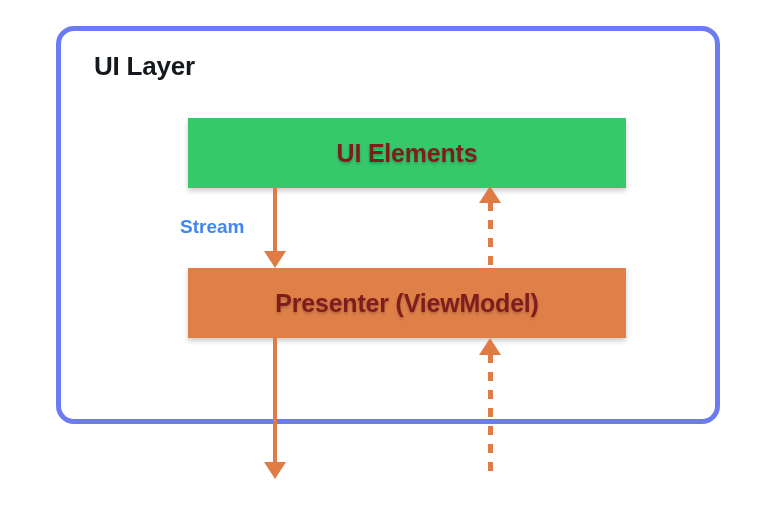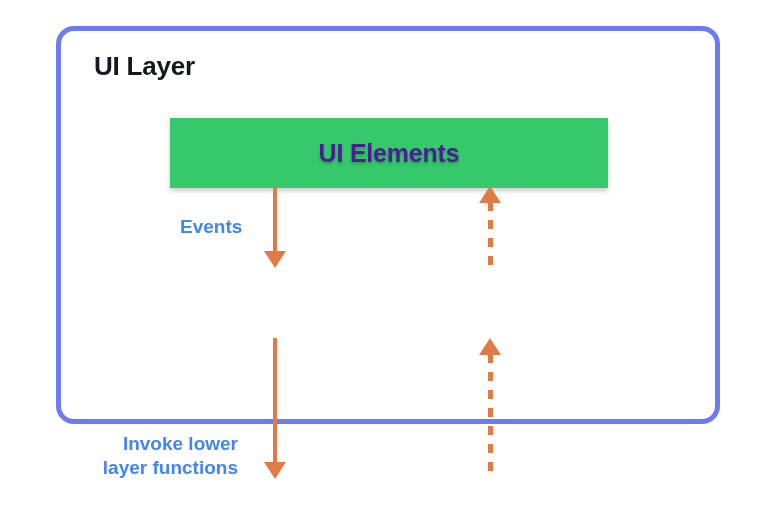--- a/index.html
+++ b/index.html
@@ -40,27 +40,27 @@
     font-size: 26px;
     font-weight: bold;
     color: #15181C;
     letter-spacing: -0.2px;
     white-space: nowrap;
   }
 
   
   .block {
     position: absolute;
-    left: 170px;
+    left: 188px;
     width: 438px;
     height: 70px;
     display: flex;
     align-items: center;
     justify-content: center;
-    color: #4c1d95;
+    color: #7f1d1d;
     font-size: 25px;
     font-weight: bold;
     letter-spacing: -0.2px;
     box-shadow: 0 3px 5px rgba(0,0,0,0.20);
     text-shadow: 0 2px 3px rgba(0,0,0,0.22);
     white-space: nowrap;
   }
   .block-ui      { top: 118px; background: #35C96B; }
   .block-present { top: 268px; background: #E08049; }
 
@@ -105,29 +105,30 @@
 <div id="stage">
 
   <div class="layer-box"></div>
 
   <div class="layer-title">UI Layer</div>
 
   <div class="block block-ui">
     <span>UI Elements</span>
   </div>
 
+  <div class="block block-present">
+    <span>Presenter (ViewModel)</span>
+  </div>
 
   <div class="conn line-solid" style="left:273px; top:188px; height:64px;"></div>
   <div class="arrow-head arrow-down" style="left:264px; top:251px;"></div>
-  <div class="label" style="left:180px; top:215px;">Events</div>
+  <div class="label" style="left:180px; top:215px;">Stream</div>
 
   <div class="conn line-dashed" style="left:488px; top:202px; height:66px;"></div>
   <div class="arrow-head arrow-up" style="left:479px; top:186px;"></div>
 
   <div class="conn line-solid" style="left:273px; top:338px; height:126px;"></div>
   <div class="arrow-head arrow-down" style="left:264px; top:462px;"></div>
-  <div class="label label-right" style="left:60px; top:432px; width:178px;">Invoke lower
-layer functions</div>
 
   <div class="conn line-dashed" style="left:488px; top:354px; height:126px;"></div>
   <div class="arrow-head arrow-up" style="left:479px; top:338px;"></div>
 
 </div>
 
 </body></html>

